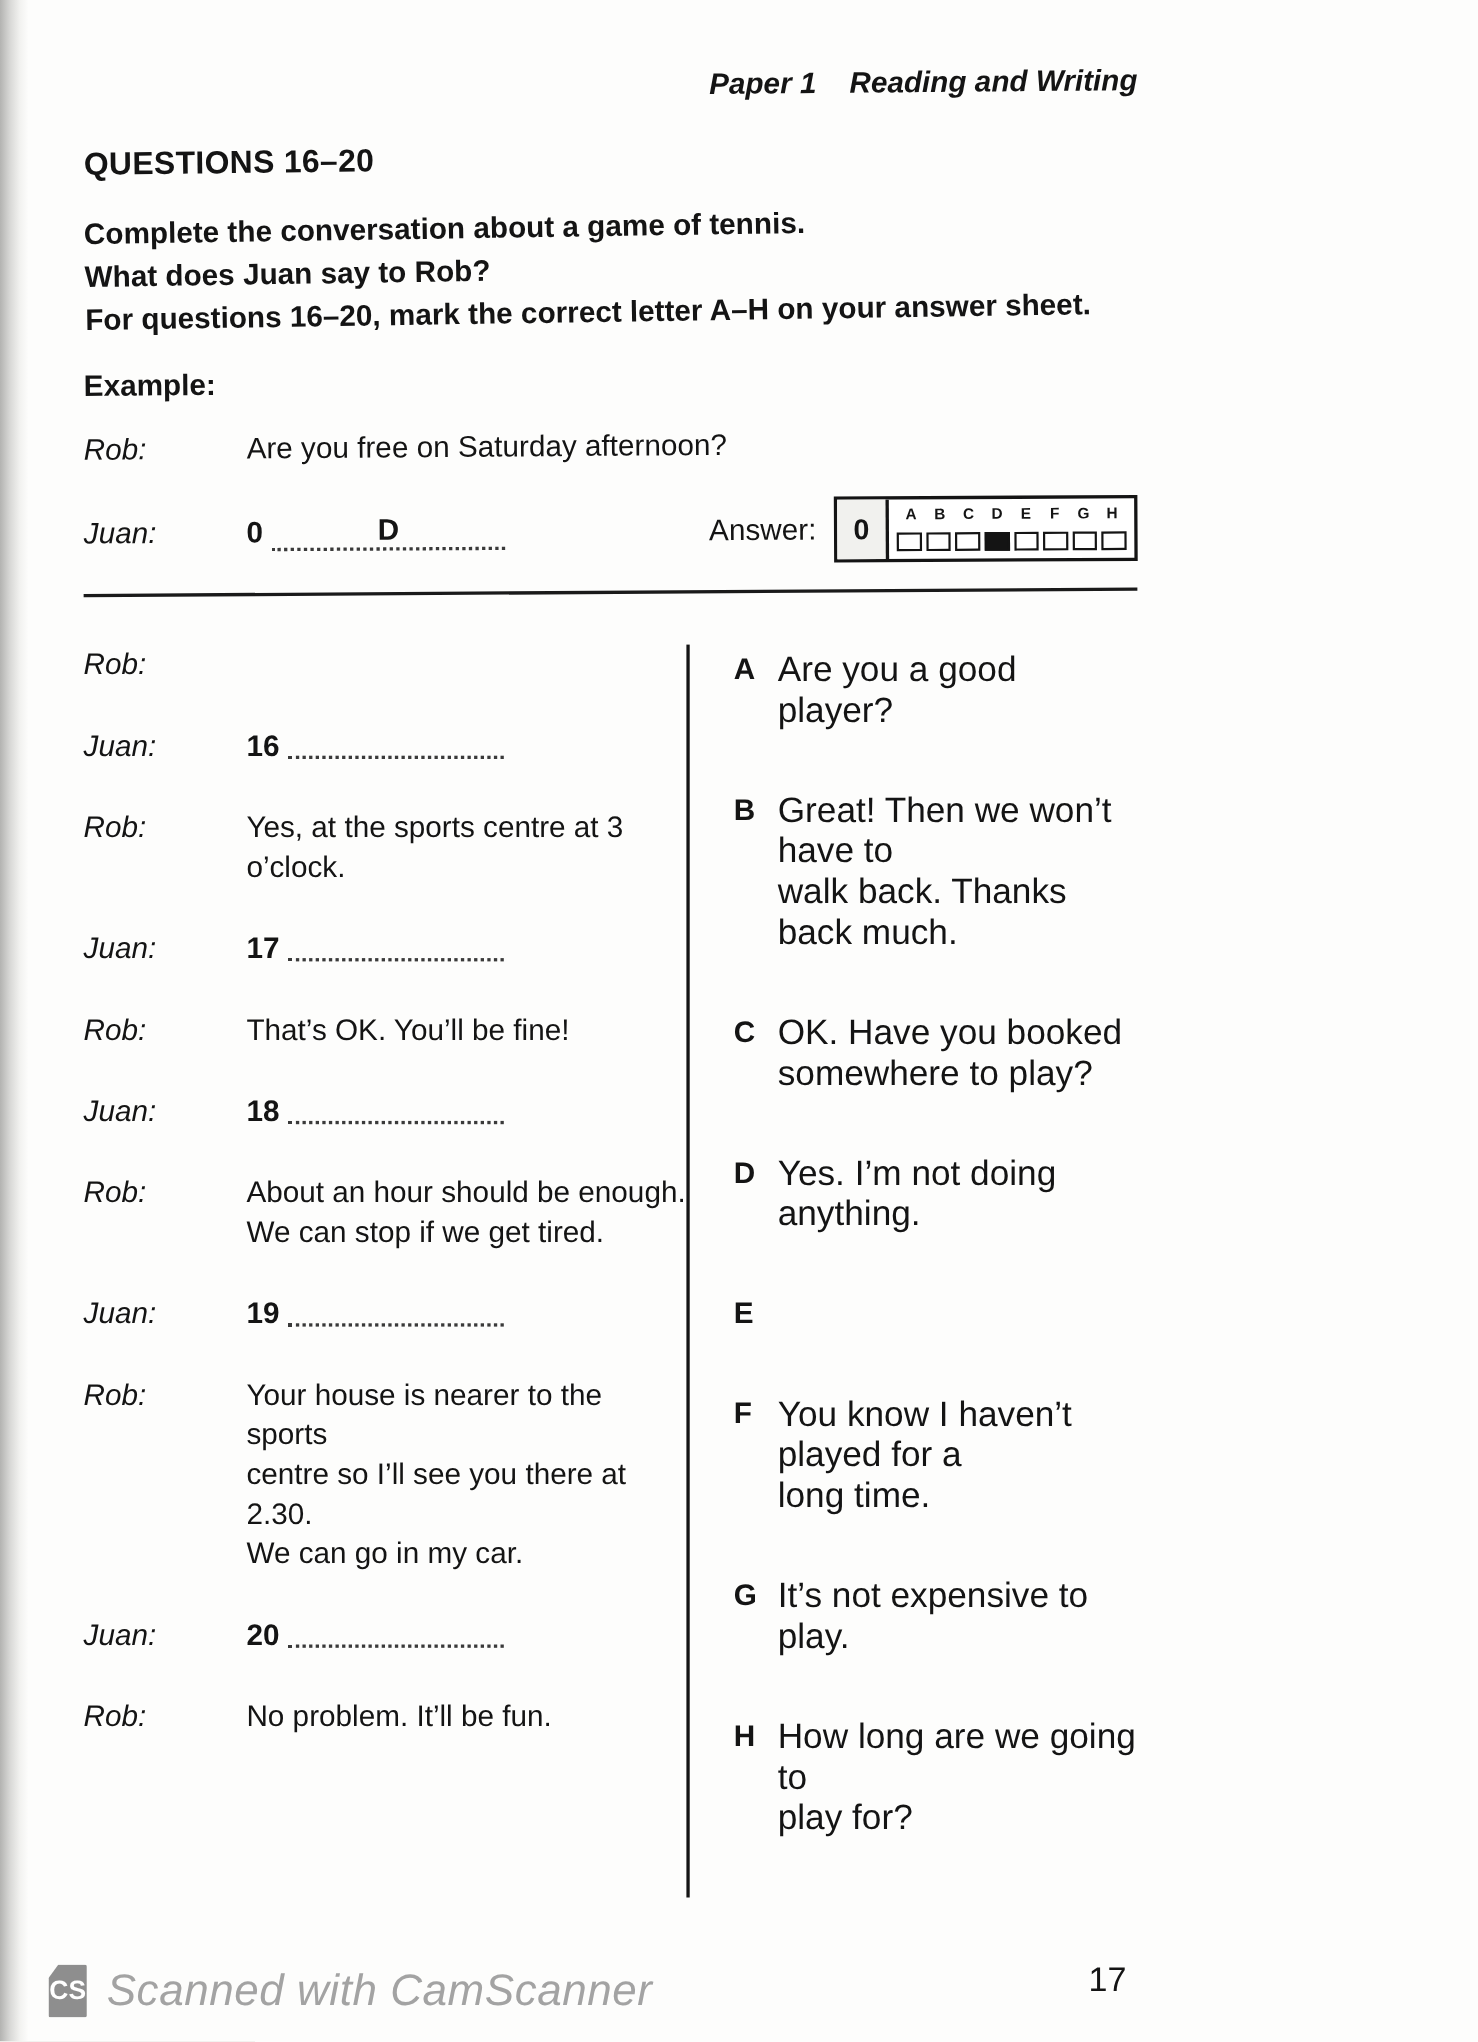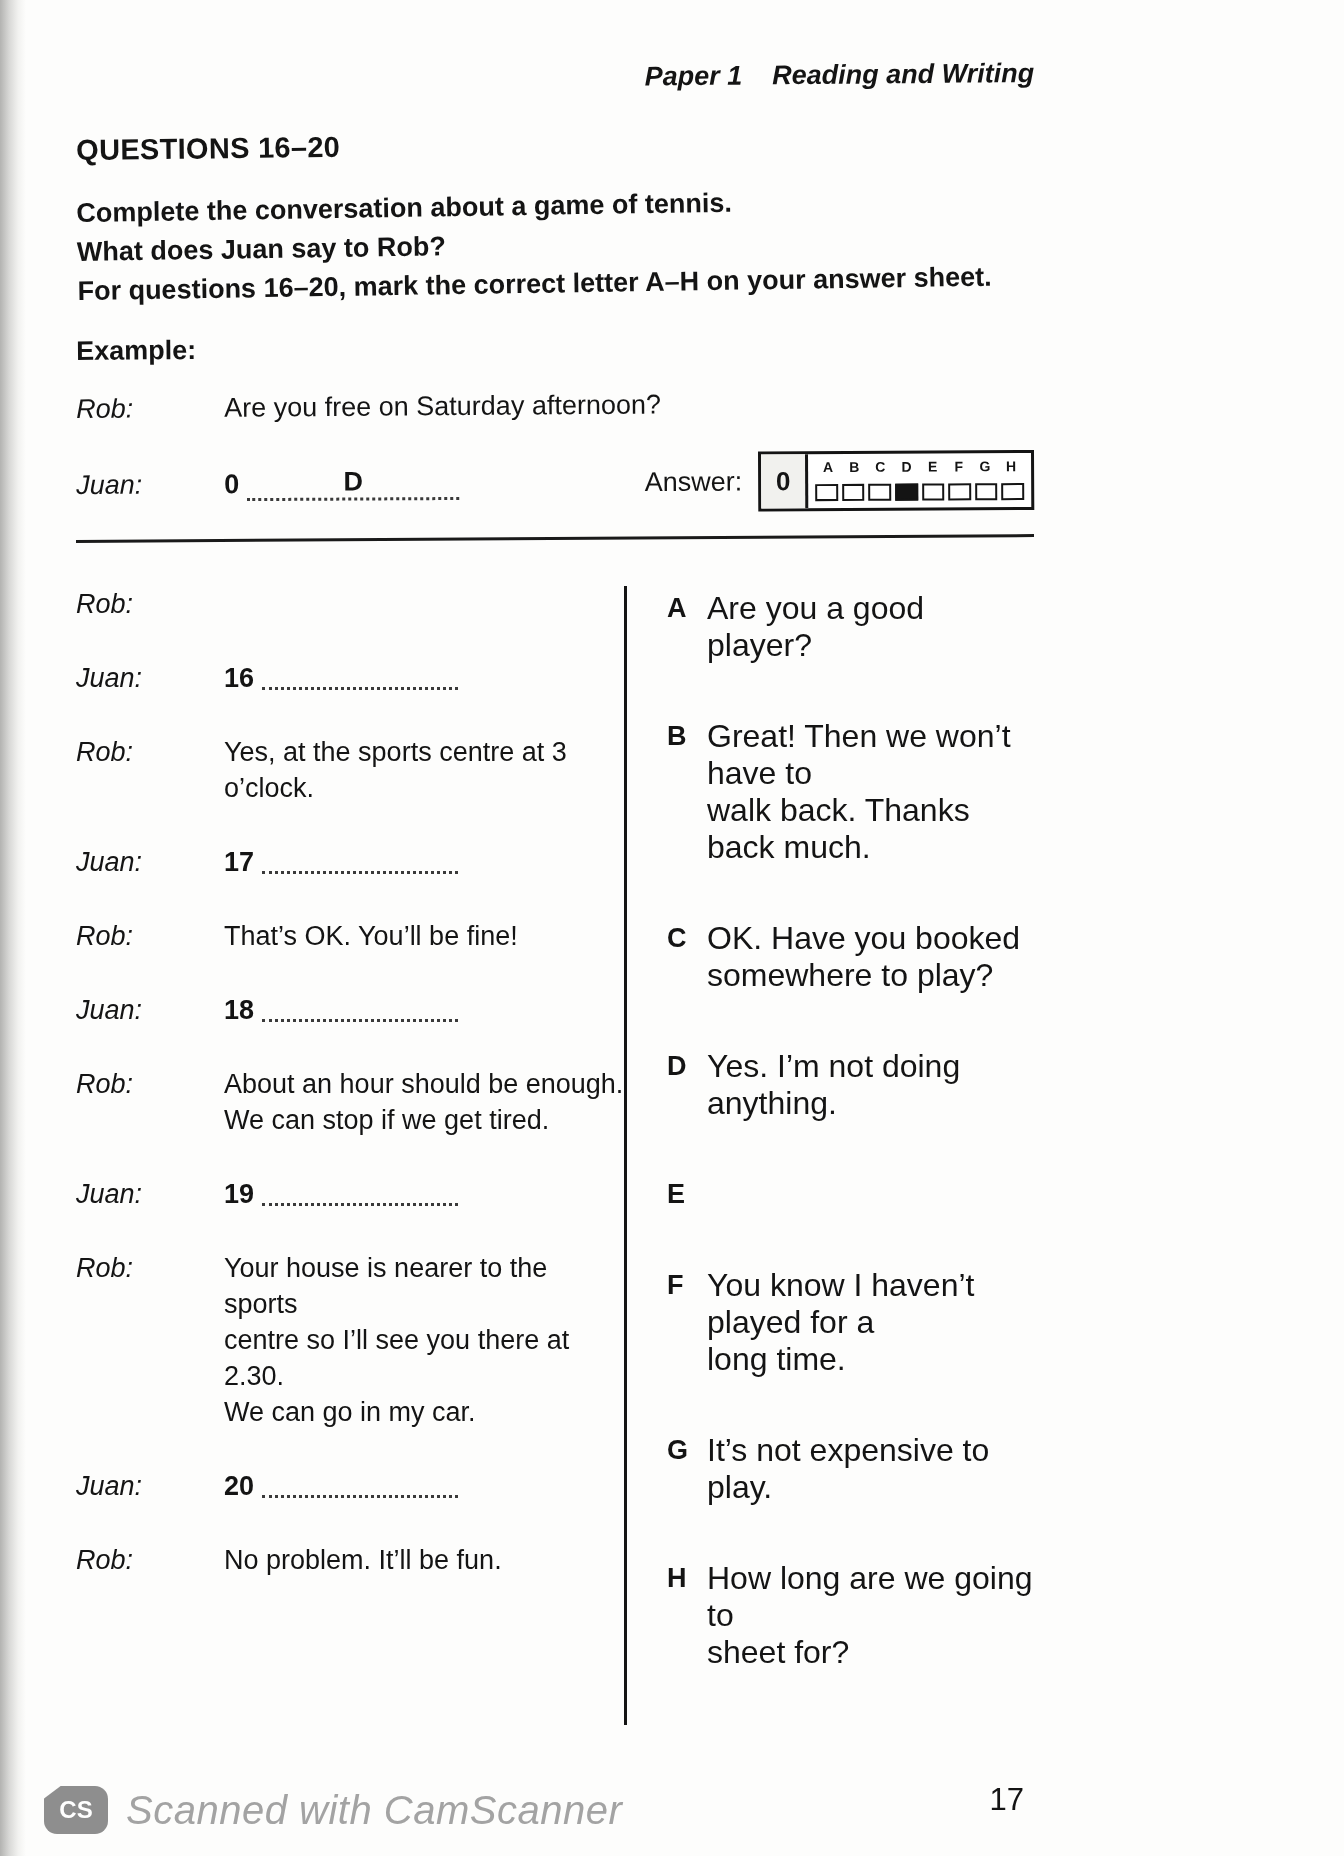--- a/index.html
+++ b/index.html
@@ -67,23 +67,23 @@
   .conv { width:548px; flex-shrink:0; }
   .crow { display:flex; margin-bottom:38px; }
   .divider { width:3px; background:#141414; align-self:stretch; }
   .opts { flex:1; padding-left:40px; padding-top:4px; }
   .opt { display:flex; margin-bottom:54px; }
   .opt-letter { width:40px; flex-shrink:0; font-weight:bold; font-size:27px; line-height:37px; }
   .opt-text { font-size:32px; line-height:37px; white-space:pre-line; }
 
   .cam { position:absolute; left:44px; bottom:22px; display:flex; align-items:center; gap:18px; }
   .cs-logo {
-    width:64px; height:48px; background:#8e8e8e; color:#fff;
+    width:35px; height:48px; background:#8e8e8e; color:#fff;
     display:flex; align-items:center; justify-content:center;
-    font-weight:bold; font-size:24px; border-radius:13px;
+    font-weight:bold; font-size:24px; border-radius:2px;
     clip-path:polygon(26% 0, 100% 0, 100% 100%, 0 100%, 0 26%);
   }
   .cam-text { font-size:40px; color:#a3a3a3; letter-spacing:0.5px;font-style:italic; }
   .page-num { position:absolute; right:320px; bottom:38px; font-size:31px; }
 </style>
 </head>
 <body>
 
 <div class="page">
   <div class="scan-edge"></div>
@@ -249,21 +249,21 @@
         </div>
 
         <div class="opt">
           <span class="opt-letter">G</span>
           <span class="opt-text">It’s not expensive to play.</span>
         </div>
 
         <div class="opt">
           <span class="opt-letter">H</span>
           <span class="opt-text">How long are we going to
-sheet for?</span>
+play for?</span>
         </div>
 
       </div>
     </div>
   </div>
 
   <div class="cam">
     <div class="cs-logo">CS</div>
     <div class="cam-text">Scanned with CamScanner</div>
   </div>

